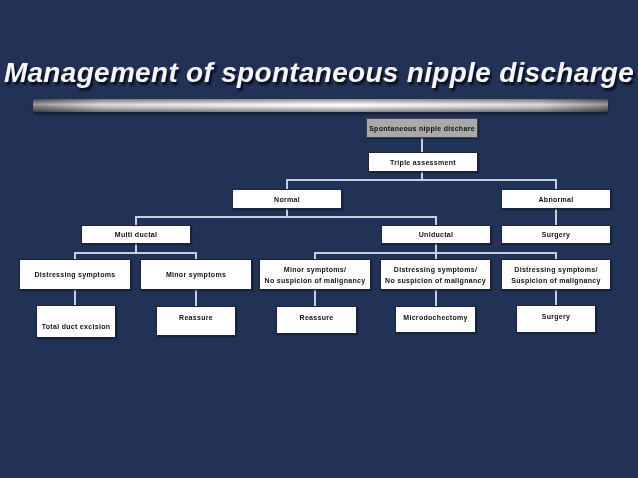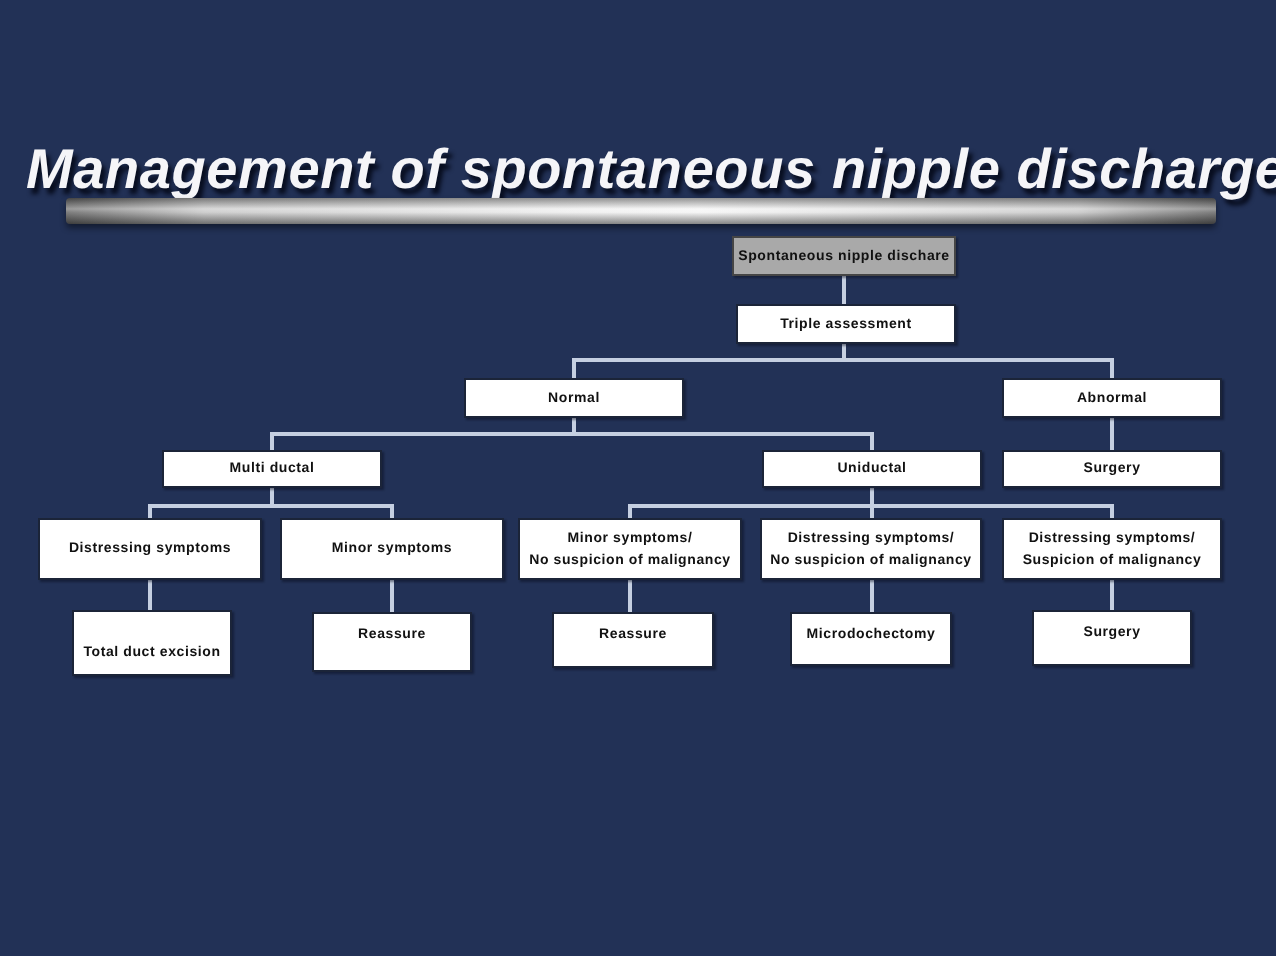--- a/index.html
+++ b/index.html
@@ -7,21 +7,21 @@
     position: relative;
     width: 638px;
     height: 478px;
     background: #223156;
     overflow: hidden;
     font-family: "Liberation Sans", sans-serif;
   }
   .title {
     position: absolute;
     left: 0; right: 0; top: 56px;
-    margin: 13px;
+    margin: 1px;
     text-align: center;
     font-size: 28px;
     font-weight: bold;
     font-style: italic;
     letter-spacing: 0.3px;
     color: #f5f5f8;
     text-shadow: 2px 3px 2px rgba(4, 9, 24, 0.9);
     white-space: nowrap;
   }
   .title-bar {

